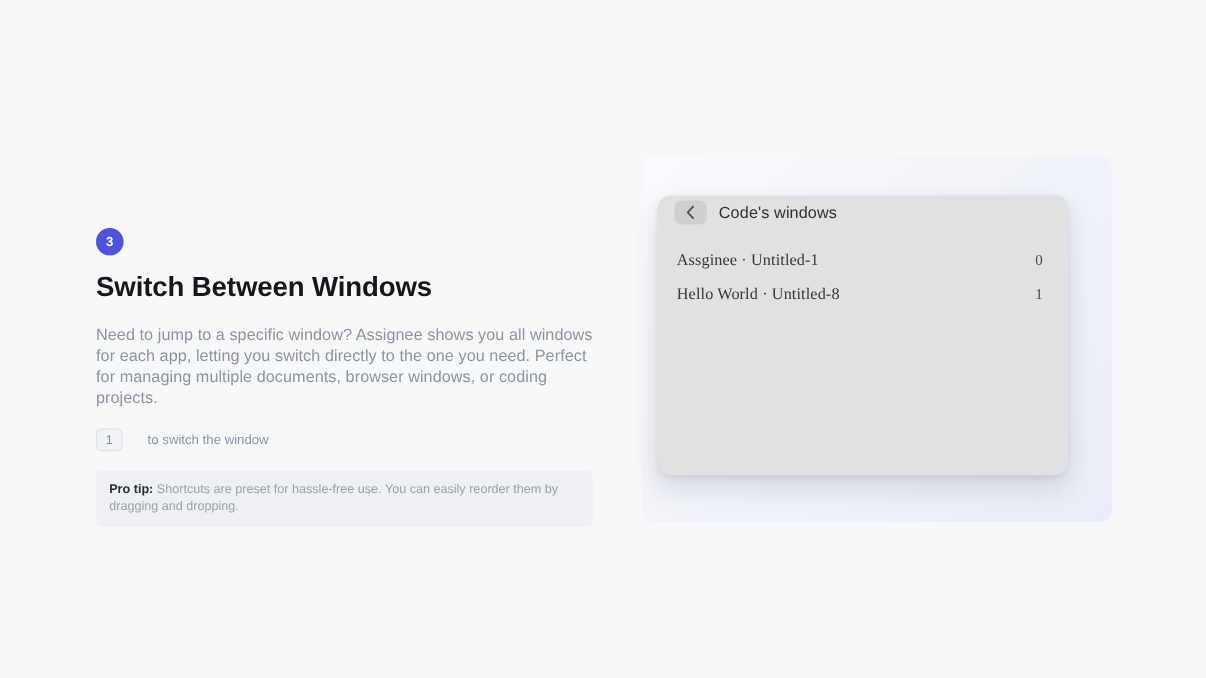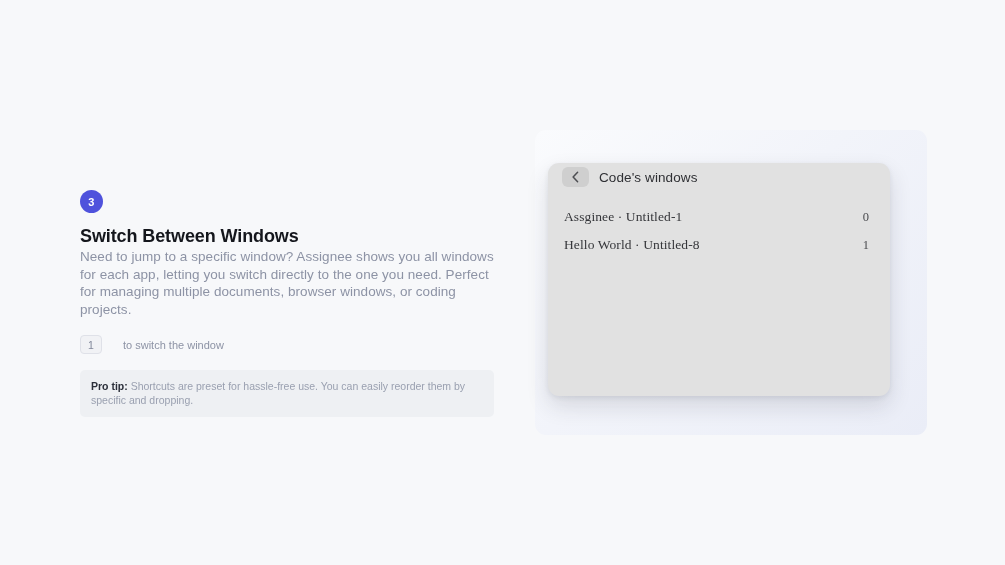--- a/index.html
+++ b/index.html
@@ -38,28 +38,28 @@
     font-size: 11px;
     font-weight: bold;
     display: flex;
     align-items: center;
     justify-content: center;
     letter-spacing: 0.2px;
   }
 
   .step-title {
     margin-top: 13px;
-    font-size: 18px;
+    font-size: 23px;
     font-weight: bold;
     color: #14161c;
     letter-spacing: -0.1px;
   }
 
   .step-desc {
-    margin-top: 1px;
+    margin-top: 17px;
     font-size: 13.5px;
     line-height: 17.5px;
     color: #8d93a5;
     letter-spacing: 0.05px;
   }
 
   .shortcut-row {
     margin-top: 17px;
     display: flex;
     align-items: center;
@@ -188,21 +188,21 @@
     <div class="step-title">Switch Between Windows</div>
 
     <div class="step-desc">Need to jump to a specific window? Assignee shows you all windows for each app, letting you switch directly to the one you need. Perfect for managing multiple documents, browser windows, or coding projects.</div>
 
     <div class="shortcut-row">
       <div class="key-cap">1</div>
       <div class="shortcut-label">to switch the window</div>
     </div>
 
     <div class="pro-tip">
-      <b>Pro tip:</b><span> Shortcuts are preset for hassle-free use. You can easily reorder them by specific and dropping.</span>
+      <b>Pro tip:</b><span> Shortcuts are preset for hassle-free use. You can easily reorder them by dragging and dropping.</span>
     </div>
 
   </div>
 
   <div class="backdrop-card"></div>
 
   <div class="windows-panel">
 
     <div class="panel-header">
       <div class="back-button">

